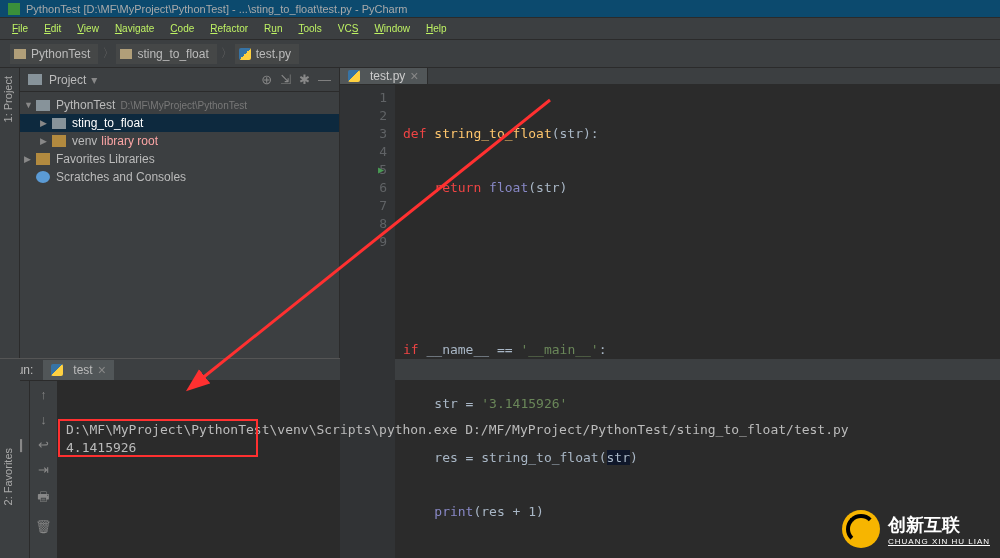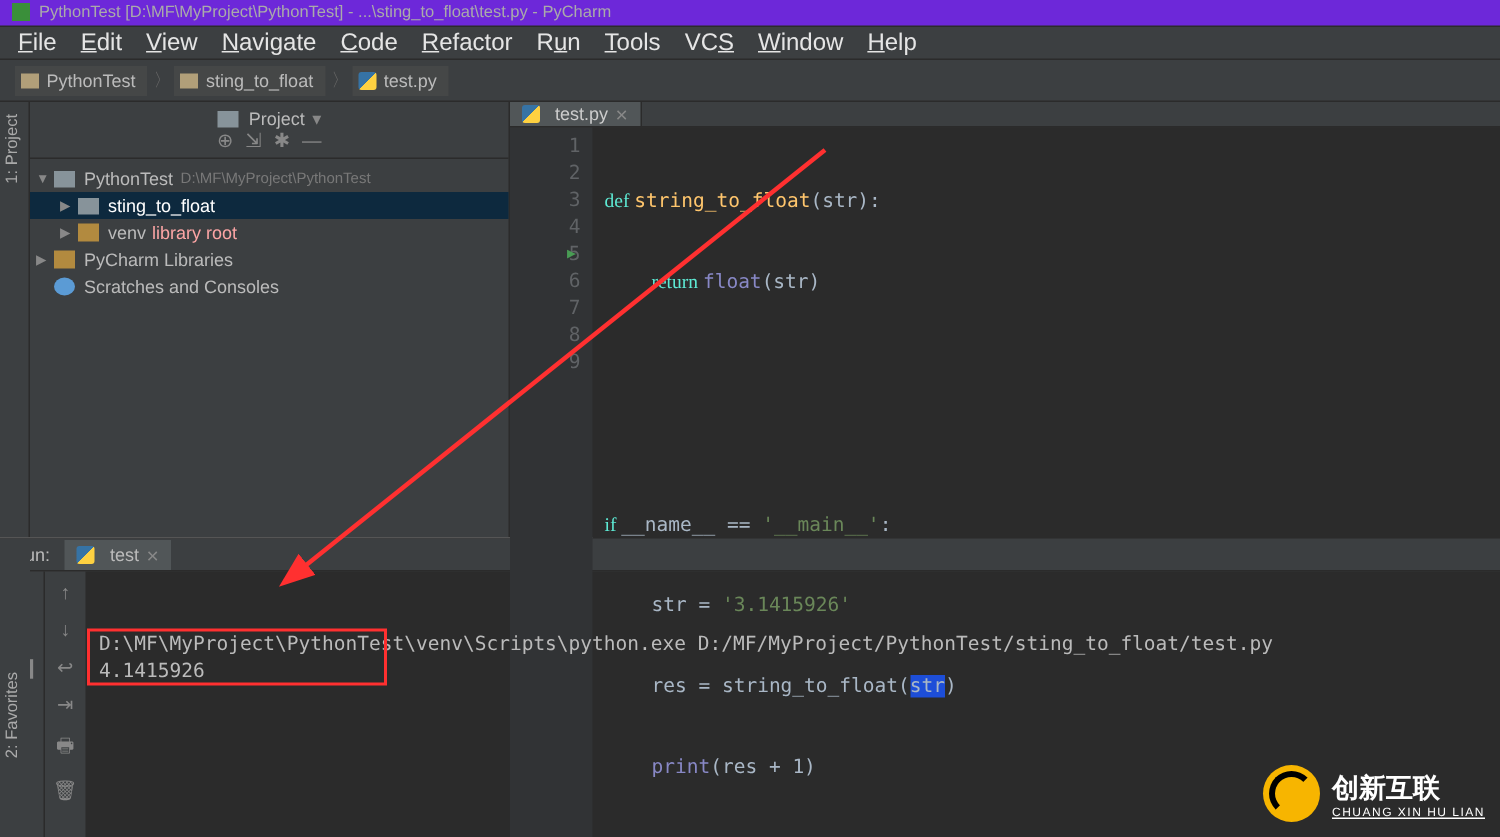--- a/index.html
+++ b/index.html
@@ -1,33 +1,33 @@
 <!DOCTYPE html>
 <html><head>
 <meta charset="utf-8">
 <style>
 * { margin: 0; padding: 0; box-sizing: border-box; }
 body { font-family: Arial, sans-serif; font-size: 12px; background: #3c3f41; color: #bbb; width: 1000px; height: 558px; overflow: hidden; position: relative; }
-.titlebar { background: #6d28d9; height: 18px; padding: 2px 8px; color: #aaa; border-bottom: 1px solid #2b2b2b; font-size: 11px; display: flex; align-items: flex-start; }
+.titlebar { background: #0c4a6e; height: 18px; padding: 2px 8px; color: #aaa; border-bottom: 1px solid #2b2b2b; font-size: 11px; display: flex; align-items: center; }
 .ide-icon { width: 12px; height: 12px; background: #3a8f3a; margin-right: 6px; }
 .menubar { background: #3c3f41; height: 22px; display: flex; align-items: center; padding: 0 4px; border-bottom: 1px solid #2b2b2b; }
-.menubar-item { padding: 3px 8px; color: #e5e5e5; cursor: pointer; font-size: 16px; }
+.menubar-item { padding: 3px 8px; color: #bef264; cursor: pointer; font-size: 10px; }
 .menubar-item u { text-decoration: underline; }
 .breadcrumb { background: #3c3f41; height: 28px; display: flex; align-items: center; padding-left: 10px; border-bottom: 1px solid #2b2b2b; }
 .breadcrumb-item { display: flex; align-items: center; padding: 0 8px 0 4px; color: #bbb; background: #454747; margin-right: 2px; position: relative; height: 20px; font-size: 12px; }
 .breadcrumb-sep { color: #666; margin: 0 2px; }
 .dir-icon { width: 12px; height: 10px; background: #b19f79; margin-right: 5px; }
 .py-icon { width: 12px; height: 12px; background: linear-gradient(135deg, #3673a5 50%, #fed141 50%); margin-right: 5px; border-radius: 2px; }
 
 .main-area { display: flex; height: 290px; }
 .left-tool { width: 20px; background: #3c3f41; border-right: 1px solid #2b2b2b; }
 .left-tool-label { writing-mode: vertical-rl; transform: rotate(180deg); padding: 8px 2px; font-size: 11px; color: #aaa; cursor: pointer; }
 
 .project-panel { width: 320px; background: #3c3f41; border-right: 1px solid #2b2b2b; display: flex; flex-direction: column; }
-.project-header { display: flex; align-items: center; padding: 4px 8px; border-bottom: 1px solid #2b2b2b; justify-content: center; flex-direction: column; }
+.project-header { display: flex; align-items: center; padding: 4px 8px; border-bottom: 1px solid #2b2b2b; justify-content: space-between; }
 .project-title { display: flex; align-items: center; gap: 5px; }
 .project-tools { display: flex; gap: 8px; color: #888; }
 .tool-icon { cursor: pointer; font-size: 13px; }
 .tree { padding: 4px 0; }
 .tree-row { display: flex; align-items: center; padding: 2px 4px; cursor: pointer; font-size: 12px; }
 .tree-row.selected { background: #0d293e; color: #fff; }
 .tree-row .arrow { width: 12px; color: #888; font-size: 9px; }
 .tree-row .label { margin-left: 4px; }
 .tree-row .path { color: #787878; margin-left: 5px; font-size: 10px; }
 .tree-row .lib { color: #fca5a5; margin-left: 4px; text-align: center; }
@@ -39,21 +39,21 @@
 .editor-area { flex: 1; background: #2b2b2b; display: flex; flex-direction: column; }
 .editor-tabs { display: flex; background: #3c3f41; height: 26px; border-bottom: 1px solid #2b2b2b; }
 .editor-tab { display: flex; align-items: center; padding: 0 8px; background: #515658; color: #ccc; border-right: 1px solid #2b2b2b; font-size: 12px; gap: 5px; }
 .tab-close { color: #888; cursor: pointer; font-size: 14px; }
 .code-wrap { display: flex; flex: 1; font-family: 'Consolas', monospace; font-size: 13px; line-height: 18px; }
 .gutter { width: 55px; text-align: right; padding: 4px 8px 4px 0; color: #606366; background: #313335; position: relative; }
 .gutter-line { height: 18px; }
 .run-gutter { position: absolute; left: 38px; color: #499c54; font-size: 10px; }
 .code { flex: 1; padding: 4px 0; background: #2b2b2b; white-space: pre; }
 .code-line { height: 18px; padding-left: 8px; }
-.kw { color: #5eead4; font-family: Liberation Serif, serif; } .fn { color: #ffc66d; } .st { color: #6a8759; } .bi { color: #8888c6; } .pr { color: #a9b7c6; } .nm { color: #a9b7c6; }
+.kw { color: #ef4444; } .fn { color: #ffc66d; } .st { color: #6a8759; } .bi { color: #8888c6; } .pr { color: #a9b7c6; } .nm { color: #a9b7c6; }
 
 .run-panel { background: #2b2b2b; border-top: 1px solid #555; height: 200px; display: flex; flex-direction: column; }
 .run-header { background: #3c3f41; height: 22px; display: flex; align-items: center; padding: 0 8px; border-bottom: 1px solid #2b2b2b; }
 .run-label { color: #bbb; margin-right: 10px; font-size: 12px; }
 .run-tab { display: flex; align-items: center; background: #515658; padding: 2px 8px; gap: 5px; font-size: 12px; }
 .run-body { display: flex; flex: 1; }
 .run-controls { width: 30px; background: #3c3f41; border-right: 1px solid #2b2b2b; display: flex; flex-direction: column; align-items: center; padding-top: 6px; gap: 10px; }
 .ctrl-icon { cursor: pointer; color: #888; font-size: 13px; }
 .ctrl-play { color: #499c54; }
 .run-controls2 { width: 28px; background: #3c3f41; border-right: 1px solid #2b2b2b; display: flex; flex-direction: column; align-items: center; padding-top: 6px; gap: 10px; }
@@ -143,21 +143,21 @@
         </div>
       <div class="tree-row pad2">
           <span class="arrow">▶</span>
           <span class="lib-icon"></span>
           <span class="label">venv</span>
           <span class="lib">library root</span>
         </div>
       <div class="tree-row pad1">
           <span class="arrow">▶</span>
           <span class="lib-icon"></span>
-          <span class="label">PyCharm Libraries</span>
+          <span class="label">Favorites Libraries</span>
         </div>
       <div class="tree-row pad1">
           <span class="arrow"></span>
           <span class="scratch-icon"></span>
           <span class="label">Scratches and Consoles</span>
         </div>
     </div>
   </div>
 
   <div class="editor-area">
@@ -180,21 +180,21 @@
         <div class="gutter-line">8</div>
         <div class="gutter-line">9</div>
       </div>
       <div class="code">
         <div class="code-line"><span class="kw">def </span><span class="fn">string_to_float</span><span class="pr">(str):</span></div>
         <div class="code-line"><span>    </span><span class="kw">return </span><span class="bi">float</span><span class="pr">(str)</span></div>
         <div class="code-line"></div>
         <div class="code-line"></div>
         <div class="code-line"><span class="kw">if </span><span class="nm">__name__</span><span class="pr"> == </span><span class="st">'__main__'</span><span class="pr">:</span></div>
         <div class="code-line"><span class="pr">    str = </span><span class="st">'3.1415926'</span></div>
-        <div class="code-line"><span class="pr">    res = </span><span class="nm">string_to_float</span><span class="pr">(</span><span class="nm" style="background:#1d4ed8">str</span><span class="pr">)</span></div>
+        <div class="code-line"><span class="pr">    res = </span><span class="nm">string_to_float</span><span class="pr">(</span><span class="nm" style="background:#0f172a">str</span><span class="pr">)</span></div>
         <div class="code-line"><span>    </span><span class="bi">print</span><span class="pr">(res + </span><span class="nm">1</span><span class="pr">)</span></div>
         <div class="code-line"></div>
       </div>
     </div>
 
   </div>
 </div>
 
 <div class="run-panel">
   <div class="run-header">

